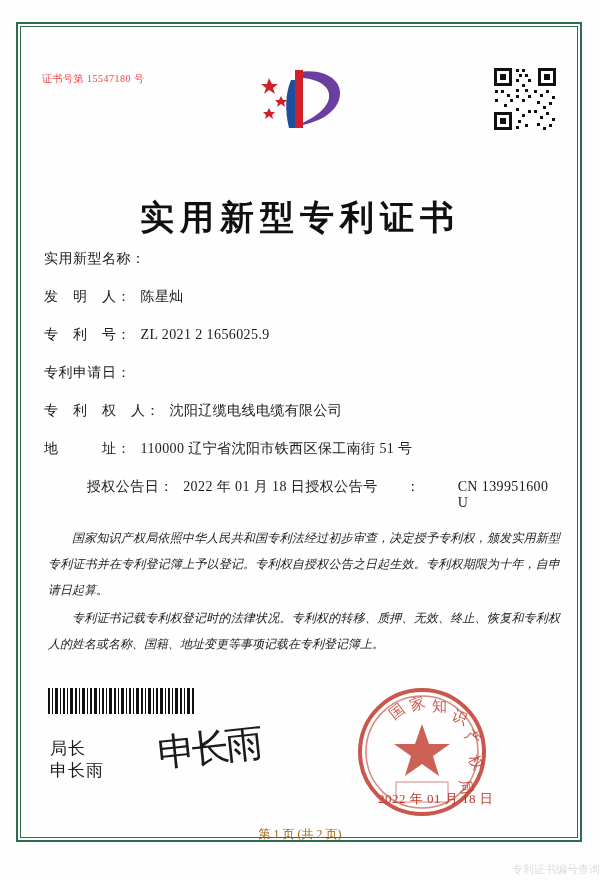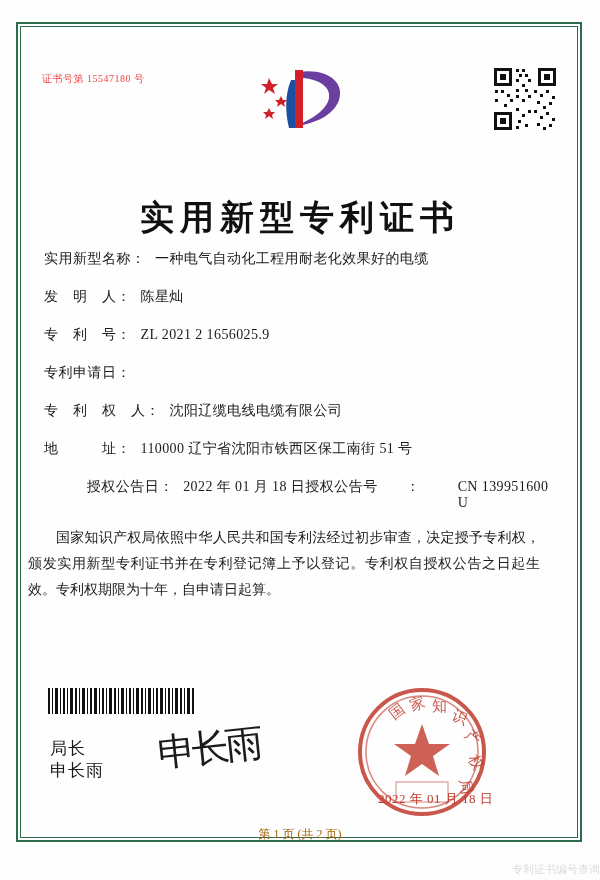--- a/index.html
+++ b/index.html
@@ -111,26 +111,27 @@
     justify-content: flex-end;
   }
   .field-row.split .right {
     display: flex;
     align-items: baseline;
     gap: 28px;
   }
 
   .paras {
     position: absolute;
-    left: 28px;
+    left: 48px;
     top: 525px;
     width: 512px;
-    font-size: 14px;
+    font-size: 12px;
     line-height: 26px;
     text-align: justify;
+    font-style: italic;
   }
   .para { text-indent: 2em; margin: 0 0 2px 0; }
 
   
   .barcode {
     position: absolute;
     left: 48px;
     top: 688px;
     width: 148px;
     height: 26px;
@@ -270,21 +271,20 @@
     </svg>
   </div>
 
   <div class="title">实用新型专利证书</div>
 
   <div class="fields">
 
     <div class="field-row">
       <span class="f-label">实用新型名称</span>
         <span class="f-colon">：</span>
-      <span class="f-value">一种电气自动化工程用耐老化效果好的电缆</span>
     </div>
 
     <div class="field-row">
       <span class="f-label">发　明　人</span>
         <span class="f-colon">：</span>
       <span class="f-value">陈星灿</span>
     </div>
 
     <div class="field-row">
       <span class="f-label">专　利　号</span>
@@ -319,20 +319,21 @@
         <span class="f-label">授权公告号</span>
           <span class="f-colon">：</span>
         <span class="f-value">CN 139951600 U</span>
       </span>
     </div>
 
   </div>
 
   <div class="paras">
     <p class="para">国家知识产权局依照中华人民共和国专利法经过初步审查，决定授予专利权，颁发实用新型专利证书并在专利登记簿上予以登记。专利权自授权公告之日起生效。专利权期限为十年，自申请日起算。</p>
+    <p class="para">专利证书记载专利权登记时的法律状况。专利权的转移、质押、无效、终止、恢复和专利权人的姓名或名称、国籍、地址变更等事项记载在专利登记簿上。</p>
   </div>
 
   <div class="barcode">
     <svg viewBox="0 0 148 26" width="148" height="26" xmlns="http://www.w3.org/2000/svg">
       <g fill="#111111">
         <rect x="0" y="0" width="2" height="26"></rect>
           <rect x="4" y="0" width="1" height="26"></rect>
         <rect x="7" y="0" width="3" height="26"></rect>
           <rect x="12" y="0" width="1" height="26"></rect>
         <rect x="15" y="0" width="2" height="26"></rect>

